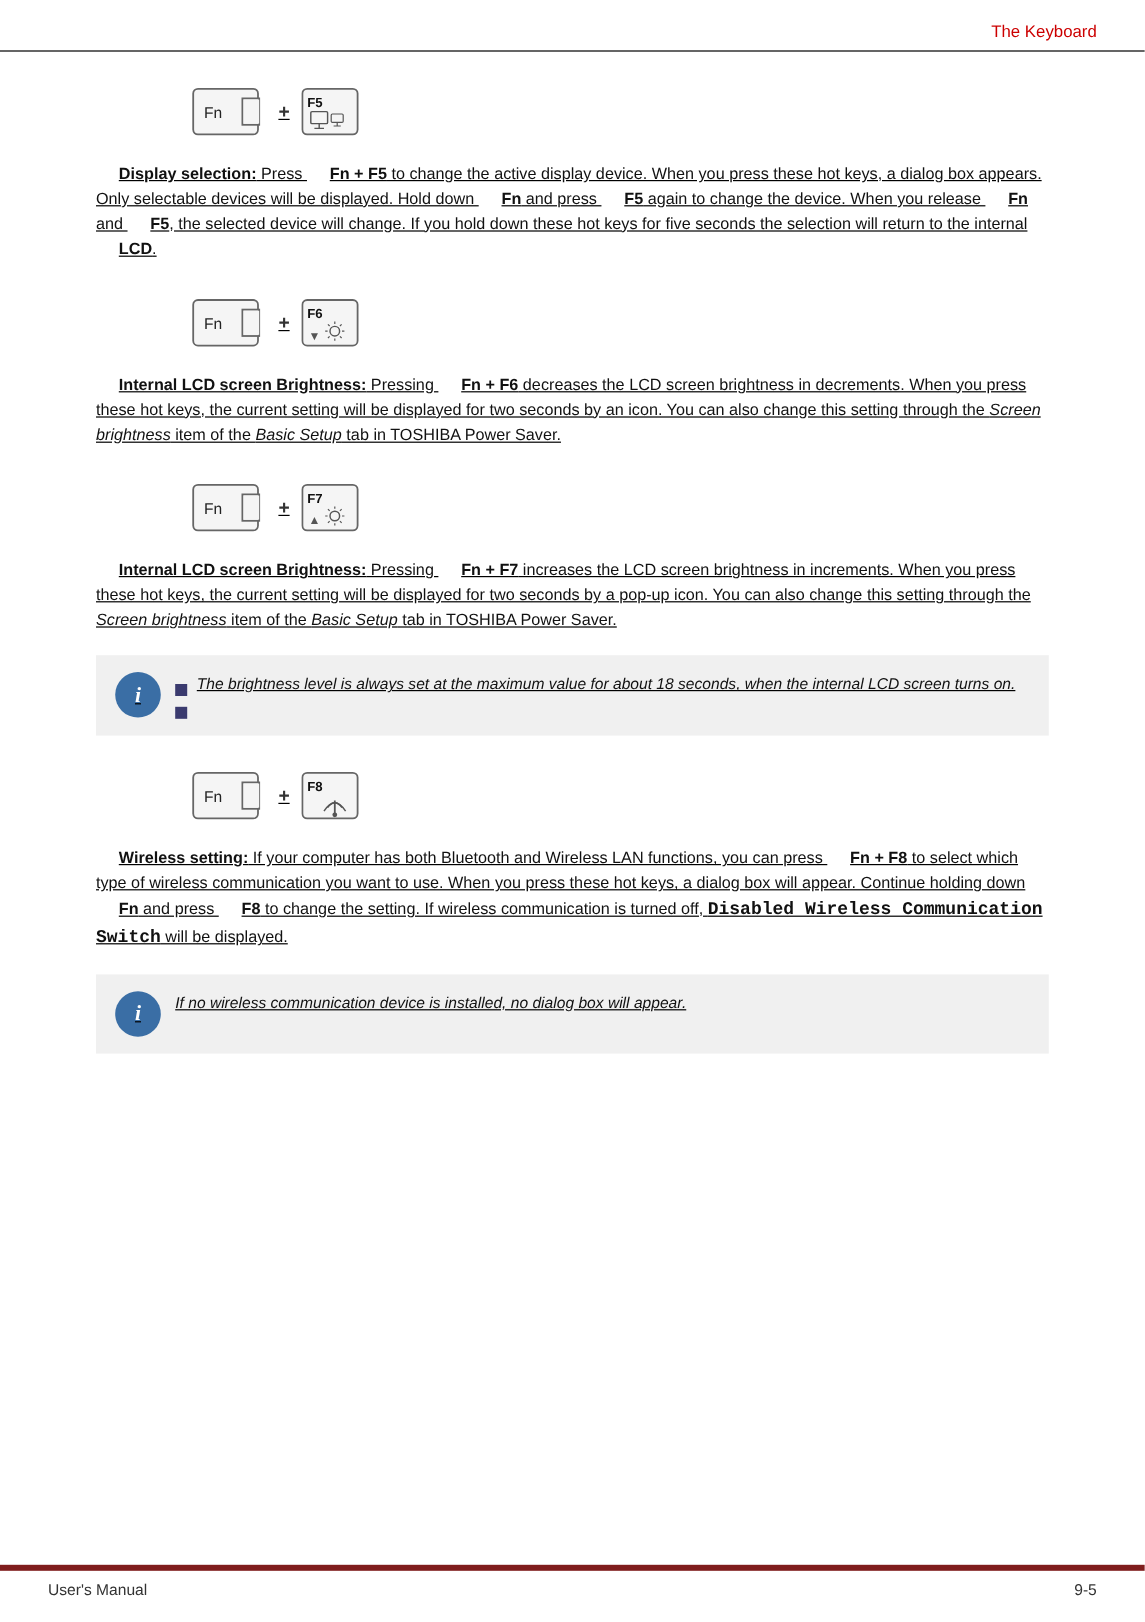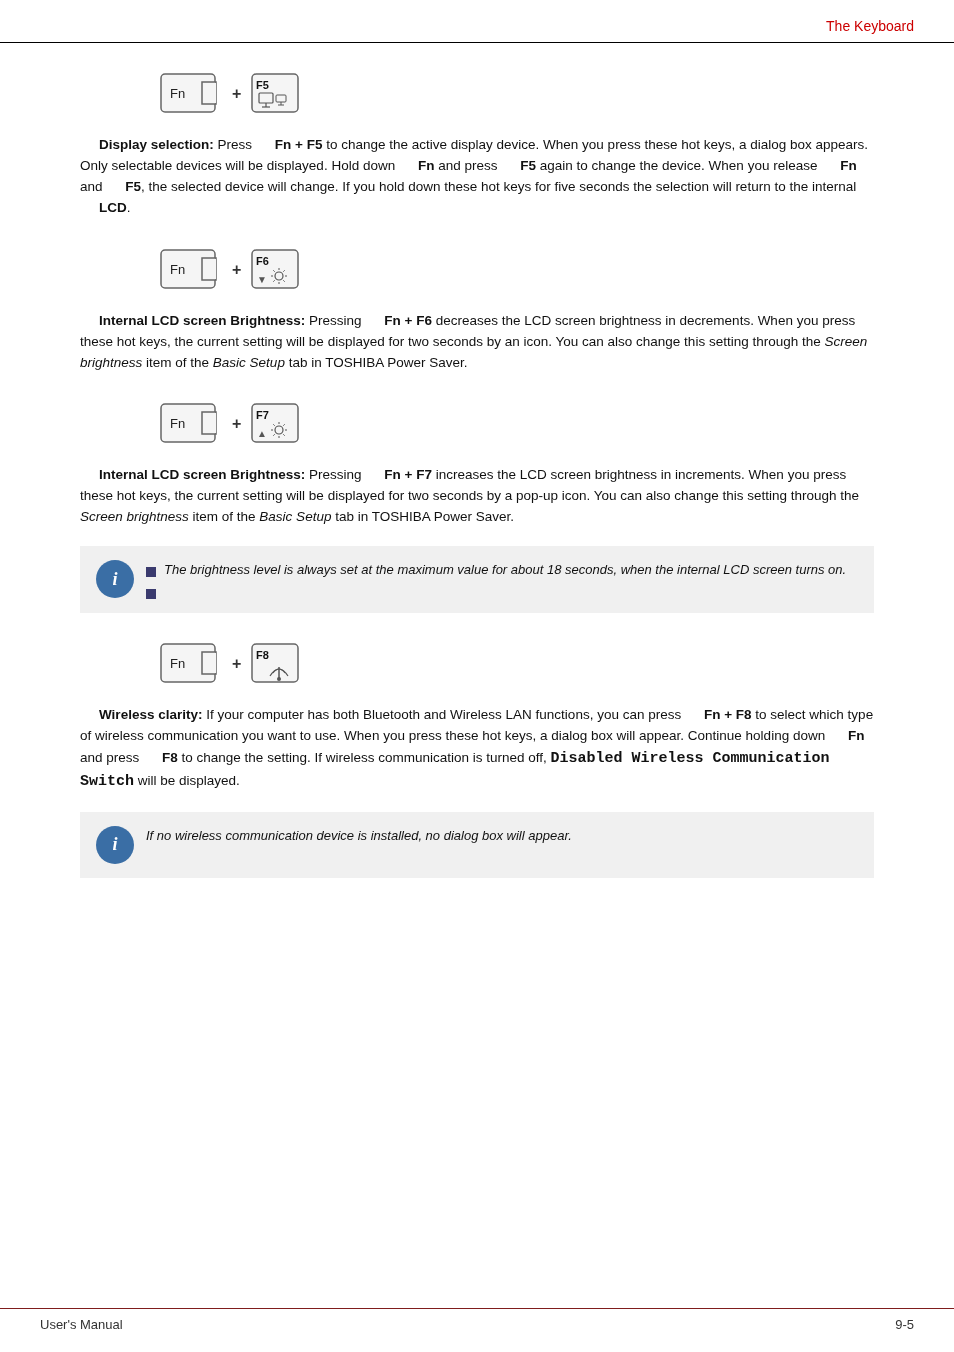--- a/index.html
+++ b/index.html
@@ -26,20 +26,21 @@
       font-size: 14px;
       color: #cc0000;
     }
 
     .page-content {
       padding: 30px 80px 40px 80px;
     }
 
     .section {
       margin-bottom: 30px;
+      text-decoration: underline;
     }
 
     
     .key-combo {
       display: flex;
       align-items: center;
       gap: 10px;
       margin-bottom: 20px;
       margin-left: 80px;
     }
@@ -96,21 +97,21 @@
     .note-content {
       flex: 1;
       font-size: 13px;
       line-height: 1.55;
       font-style: italic;
       color: #111;
     }
 
     .note-item {
       display: flex;
-      align-items: center;
+      align-items: flex-end;
       gap: 8px;
       margin-bottom: 6px;
     }
 
     .note-item:last-child {
       margin-bottom: 0;
     }
 
     .note-bullet {
       width: 10px;
@@ -135,21 +136,21 @@
 
     
     .page-footer {
       position: absolute;
       bottom: 20px;
       left: 0;
       right: 0;
       display: flex;
       justify-content: space-between;
       padding: 0 40px;
-      border-top: 1px solid #7f1d1d;
+      border-top: 5px solid #7f1d1d;
       padding-top: 8px;
       font-size: 13px;
       color: #333;
     }
   </style>
 </head>
 <body>
 
 <div class="page-header">
   <span class="header-title">The Keyboard</span>
@@ -292,21 +293,21 @@
         <rect x="1" y="1" width="46" height="38" rx="4" ry="4" fill="#f5f5f5" stroke="#666" stroke-width="1.5"></rect>
         <text x="5" y="16" font-family="Arial" font-size="11" font-weight="bold" fill="#111">F8</text>
 
         <line x1="28" y1="35" x2="28" y2="24" stroke="#555" stroke-width="1.5"></line>
         <path d="M22 30 Q28 22 34 30" fill="none" stroke="#555" stroke-width="1.2"></path>
         <path d="M19 33 Q28 19 37 33" fill="none" stroke="#555" stroke-width="1.2"></path>
         <circle cx="28" cy="36" r="2" fill="#555"></circle>
       </svg>
     </div>
     <p class="desc-text">
-      <b>Wireless clarity:</b> If your computer has both Bluetooth and Wireless LAN
+      <b>Wireless setting:</b> If your computer has both Bluetooth and Wireless LAN
       functions, you can press <b>Fn + F8</b> to select which type of wireless
       communication you want to use. When you press these hot keys, a dialog
       box will appear. Continue holding down <b>Fn</b> and press <b>F8</b> to change the
       setting. If wireless communication is turned off, <span class="mono">Disabled Wireless
       Communication Switch</span> will be displayed.
     </p>
 
     <div class="note-box">
       <div class="note-icon">i</div>
       <div class="note-content">

